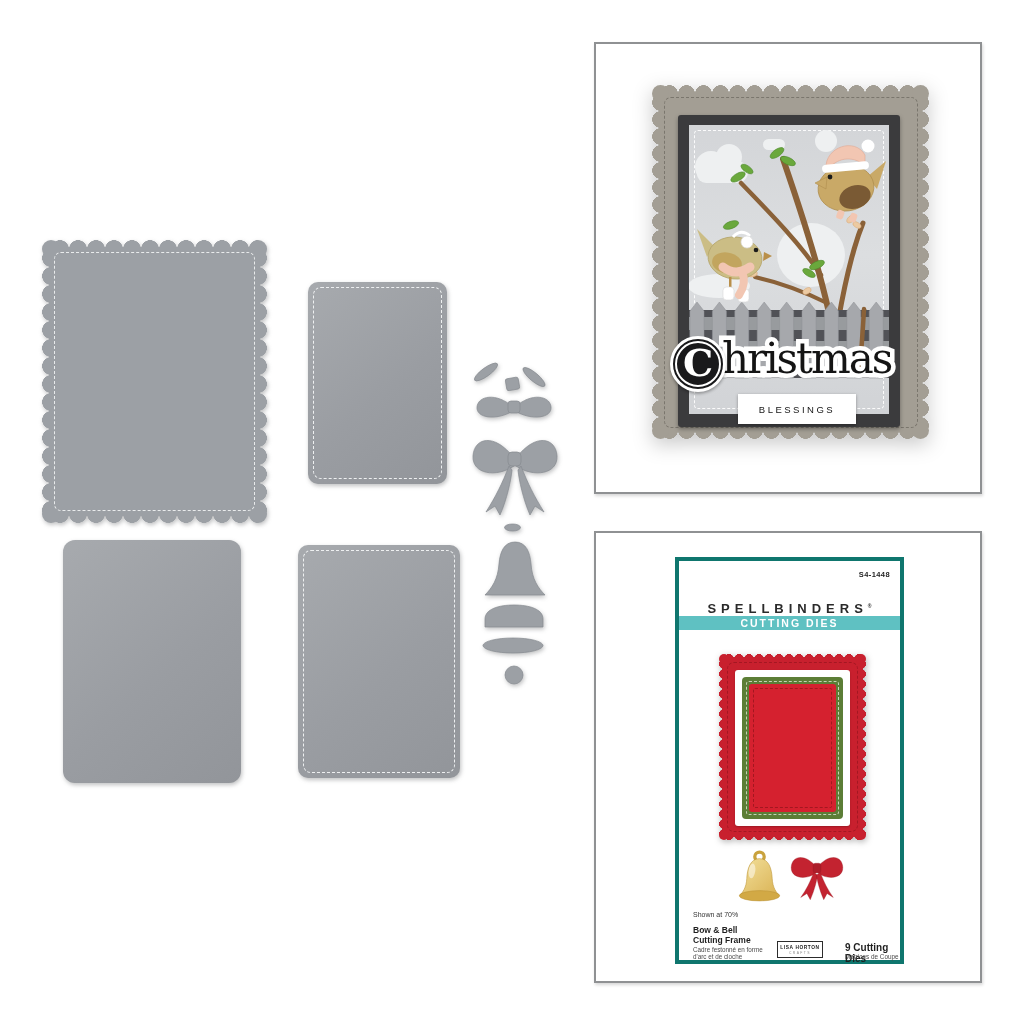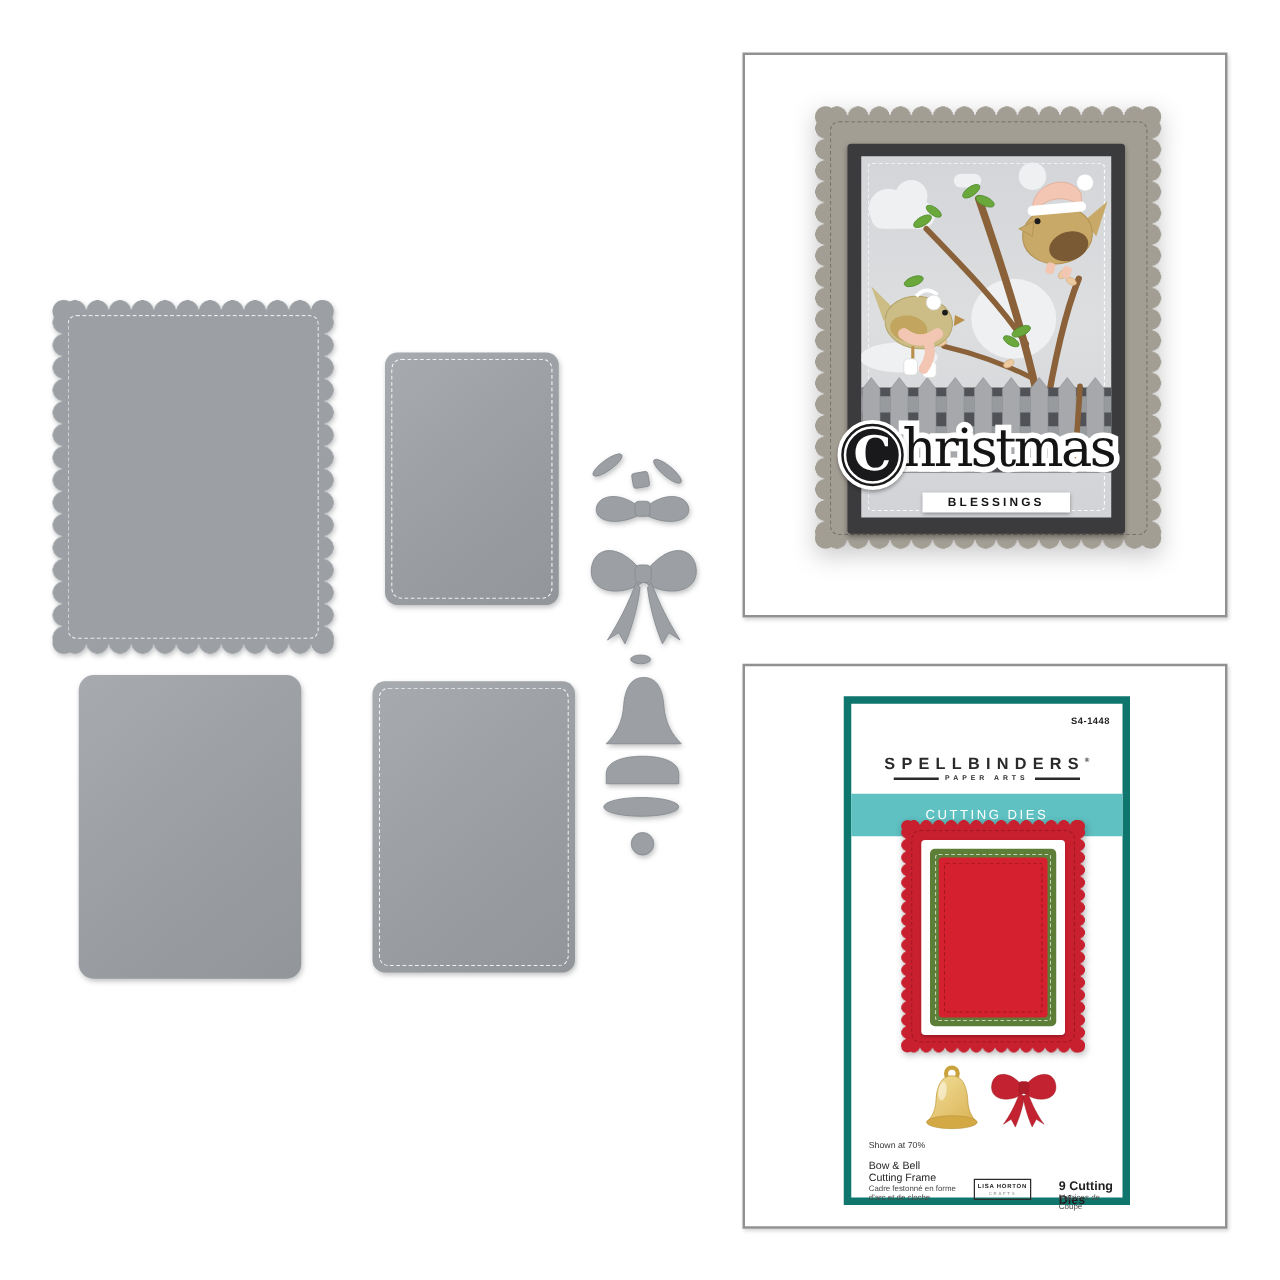--- a/index.html
+++ b/index.html
@@ -40,41 +40,41 @@
 
   
   .sentiment{position:absolute;left:14px;top:243px;width:260px;height:90px;z-index:5}
   .disc{position:absolute;left:4px;top:8px;width:56px;height:56px;background:#19191b;border:3px solid #fff;border-radius:50%;box-shadow:0 2px 3px rgba(0,0,0,.3);z-index:2}
   .disc-ring{position:absolute;inset:2px;border:2.5px solid #fff;border-radius:50%}
   .disc-letter{position:absolute;inset:0;display:flex;align-items:center;justify-content:center;color:#fff;font-family:"DejaVu Serif",serif;font-weight:700;font-size:38px;line-height:1;padding-bottom:3px}
   .word{position:absolute;left:56px;top:0;height:66px;white-space:nowrap;z-index:1}
   .word span{font-family:"DejaVu Serif",serif;font-weight:400;font-size:42px;line-height:62px;letter-spacing:-2px}
   .w-back{position:absolute;left:0;top:0;color:#111;-webkit-text-stroke:9px #fff;text-shadow:0 2px 4px rgba(0,0,0,.28)}
   .w-front{position:absolute;left:0;top:0;color:#141414}
-  .blessings{position:absolute;left:72px;top:66px;width:118px;height:16px;background:#fff;box-shadow:0 1px 3px rgba(0,0,0,.35);display:flex;align-items:center;justify-content:center;font-size:9.5px;font-weight:700;letter-spacing:2.5px;color:#151515}
-
-  
-  .pkg{position:absolute;left:79px;top:24px;width:229px;height:407px;border:6px solid #0f766e;background:#fff}
+  .blessings{position:absolute;left:72px;top:66px;width:118px;height:30px;background:#fff;box-shadow:0 1px 3px rgba(0,0,0,.35);display:flex;align-items:center;justify-content:center;font-size:9.5px;font-weight:400;letter-spacing:2.5px;color:#151515}
+
+  
+  .pkg{position:absolute;left:79px;top:24px;width:229px;height:407px;border:4px solid #0f766e;background:#fff}
   .sku{position:absolute;right:10px;top:9px;font-size:7.5px;font-weight:700;letter-spacing:.4px;color:#242424}
   .brand{position:absolute;left:0;right:0;top:40px;text-align:center;font-size:13px;font-weight:700;letter-spacing:5px;color:#2a2a2a}
   .brand sup{font-size:5px;letter-spacing:0;vertical-align:super}
   .paper-arts{position:absolute;left:0;right:0;top:57px;display:flex;align-items:center;justify-content:center;gap:5px}
   .pa-line{width:36px;height:1.2px;background:#2a2a2a}
   .pa-text{font-size:5.5px;font-weight:600;letter-spacing:3.2px;color:#2a2a2a}
-  .teal-band{position:absolute;left:0;right:0;top:72px;height:34px;background:var(--teal-band,#5fc1c2);display:flex;align-items:center;justify-content:center;color:#fff;font-weight:400;font-size:10.5px;letter-spacing:2px}
+  .teal-band{position:absolute;left:0;right:0;top:55px;height:14px;background:var(--teal-band,#5fc1c2);display:flex;align-items:center;justify-content:center;color:#fff;font-weight:700;font-size:10.5px;letter-spacing:2px}
   .sample-outer{left:40px;top:93px;width:147px;height:186px;--d:10px;--c:var(--frame-red,#c8202e);--stitch:rgba(120,15,22,.45);filter:drop-shadow(1px 2px 3px rgba(0,0,0,.28))}
   .layer-white{position:absolute;left:16px;top:16px;width:115px;height:156px;background:#fff;border-radius:3px;box-shadow:0 1px 2px rgba(0,0,0,.22)}
   .layer-green{position:absolute;left:23px;top:23px;width:101px;height:142px;background:var(--frame-green,#5c7e36);border-radius:4px}
   .g-stitch{position:absolute;inset:4px;border:1.2px dashed rgba(255,255,255,.65);border-radius:3px}
   .layer-red{position:absolute;left:30px;top:30px;width:87px;height:128px;background:#d5212f;border-radius:3px}
   .r-stitch{position:absolute;inset:4px;border:1.2px dashed rgba(130,18,24,.6);border-radius:2px}
   .pkg-bell{position:absolute;left:57px;top:288px}
   .pkg-bow{position:absolute;left:110px;top:287px}
   .shown{position:absolute;left:14px;top:350px;font-size:7px;color:#333}
-  .t-en{position:absolute;left:14px;font-size:8.5px;font-weight:400;color:#1f1f1f;line-height:10px}
+  .t-en{position:absolute;left:14px;font-size:8.5px;font-weight:700;color:#1f1f1f;line-height:10px}
   .t1{top:364px}.t2{top:374px}
   .t-fr{position:absolute;left:14px;font-size:6.3px;color:#4a4a4a;line-height:7px}
   .f1{top:385px}.f2{top:392px}
   .lh-box{position:absolute;left:98px;top:380px;width:46px;height:17px;border:1px solid #2c2c2c;display:flex;flex-direction:column;align-items:center;justify-content:center;gap:1px}
   .lh-name{font-size:4.8px;font-weight:700;letter-spacing:.6px;color:#222}
   .lh-sub{font-size:3.4px;letter-spacing:1.4px;color:#888}
   .c-en{position:absolute;left:166px;top:381px;font-size:10px;font-weight:700;color:#1f1f1f}
   .c-fr{position:absolute;left:166px;top:392px;font-size:6.4px;color:#4a4a4a}
 </style>
 </head>

